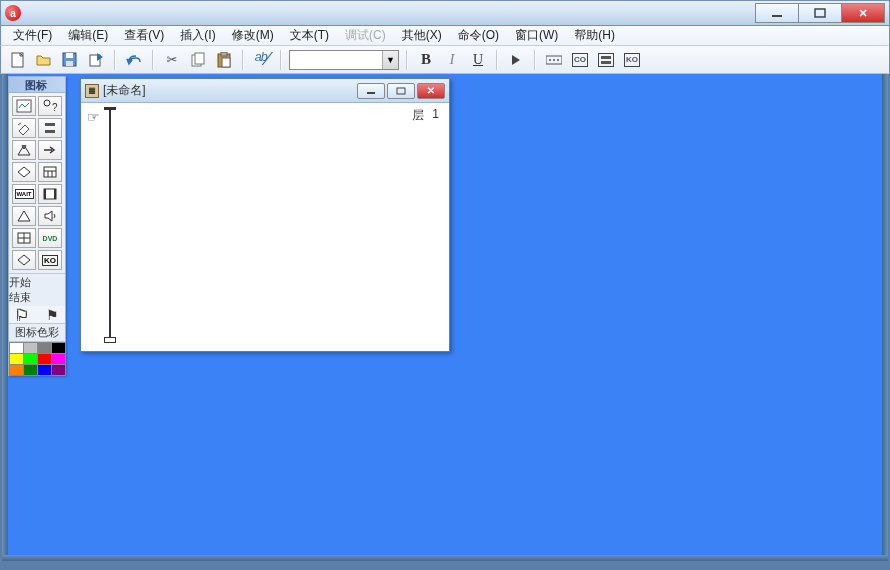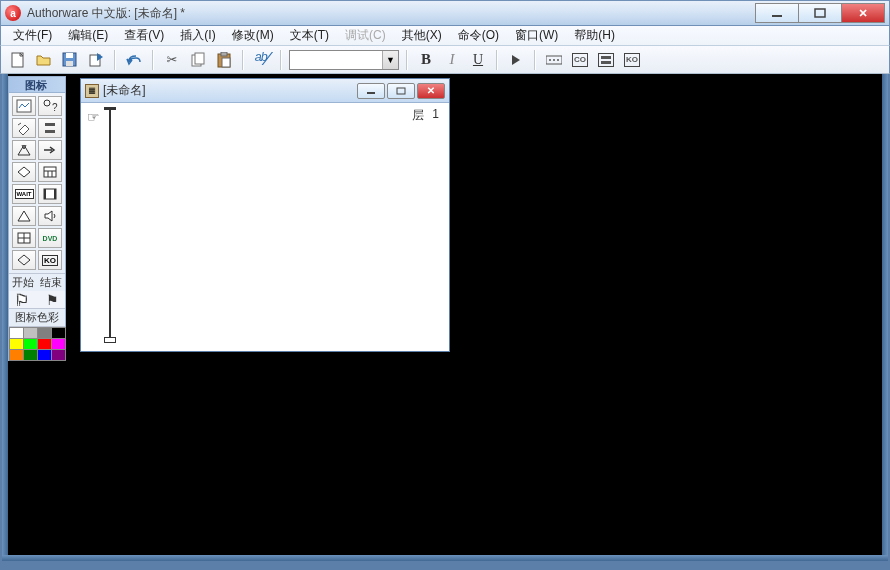--- a/index.html
+++ b/index.html
@@ -24,28 +24,28 @@
 .tbtn { width: 22px; height: 22px; display: flex; align-items: center; justify-content: center; cursor: pointer; font-size: 13px; color: #555; border: 1px solid transparent; }
 .tsep { width: 2px; height: 20px; border-left: 1px solid #c0c8d0; border-right: 1px solid #fff; margin: 0 3px; }
 .combo { width: 110px; height: 20px; border: 1px solid #888; background: #fff; display:flex; align-items:center; }
 .combo-arrow { width:16px; height:100%; background: linear-gradient(#f0f0f0,#d8d8d8); border-left:1px solid #aaa; margin-left:auto; display:flex; align-items:center; justify-content:center; font-size:9px;}
 .tbtn.bold { font-weight: bold; font-family: "Times New Roman", serif; font-size:15px; color:#333;}
 .tbtn.italic { font-style: italic; font-family: "Times New Roman", serif; font-size:15px; color:#888;}
 .tbtn.underline { text-decoration: underline; font-family: "Times New Roman", serif; font-size:14px; color:#333;}
 .icon-box { width:16px; height:14px; border:1.5px solid #444; font-size:8px; display:flex; align-items:center; justify-content:center; font-weight:bold;}
 
 
-.workspace { position: relative; height: 489px; background: #000000; border: 2px solid #5b7fa8; border-top:none; }
+.workspace { position: relative; height: 489px; background: #3b82f6; border: 2px solid #5b7fa8; border-top:none; }
 
 
 .palette { position: absolute; left: 6px; top: 2px; width: 58px; background: linear-gradient(#f0f4fa,#e4ecf6); border: 1px solid #9cb4d4; box-shadow: 1px 1px 2px rgba(0,0,0,.25); }
 .palette-title { height: 16px; background: linear-gradient(90deg, #a8c4e8, #c0d6f0); font-size: 11px; color: #2a4470; padding: 1px 16px 0 16px; font-weight:bold; border-bottom:1px solid #9cb4d4;}
 .p-grid { display: grid; grid-template-columns: 1fr 1fr; gap: 2px; padding: 3px; }
 .p-btn { width: 24px; height: 20px; border: 1px solid #aaa; background: linear-gradient(#fdfdfd,#ececec); display: flex; align-items:center; justify-content:center; cursor:pointer; }
-.p-se-row { display:flex; justify-content:space-around; font-size:11px; color:#333; border-top:1px solid #c0c8d8; padding:1px 0;}
+.p-se-row { display:flex; justify-content:space-around; font-size:11px; color:#333; border-top:1px solid #c0c8d8; padding:1px 0;flex-direction:column;}
 .flags-row { height: 18px; display:flex; align-items:center; justify-content:center; gap:18px; background:#f0f4fa; padding:2px 0; border-bottom:1px solid #c0c8d8;}
 .flag { font-size: 14px; color: #333; }
 .color-title { font-size: 11px; color:#333; text-align:center; padding:1px 0; border-bottom:1px solid #c0c8d8; }
 .swatches { display:grid; grid-template-columns: repeat(4, 1fr); }
 .sw { height: 12px; border:1px solid #888; margin:-0.5px;}
 
 
 .child { position:absolute; left:78px; top:4px; width:370px; height:274px; background:#fff; border:1px solid #5b7fa8; box-shadow: 2px 2px 4px rgba(0,0,0,.3);}
 .child-tb { height:24px; background: linear-gradient(#e8f0fa, #c4daf2); border-bottom:1px solid #9cb4d4; display:flex; align-items:center; padding:0 4px; }
 .child-icon { width:14px; height:14px; background:#d8c89c; border:1px solid #806030; margin-right:4px; font-size:8px; display:flex; align-items:center; justify-content:center;}
@@ -65,21 +65,20 @@
 .left-edge { position:absolute; left:0; top:0; bottom:0; width:6px; background: linear-gradient(90deg,#6b92bd,#406893);}
 .right-edge { position:absolute; right:0; top:0; bottom:0; width:6px; background: linear-gradient(90deg,#406893,#6b92bd);}
 
 svg { display:block; }
 </style>
 </head>
 <body>
 
 <div class="titlebar">
   <div class="app-icon">a</div>
-  <div class="title-text">Authorware 中文版: [未命名] *</div>
   <div class="win-btns">
     <div class="win-btn win-min">
       <svg width="12" height="10">
           <rect x="1" y="7" width="10" height="2" fill="#444"></rect>
         </svg>
     </div>
     <div class="win-btn win-max">
       <svg width="12" height="10">
           <rect x="1" y="1" width="10" height="8" fill="none" stroke="#444" stroke-width="1.5"></rect>
         </svg>

